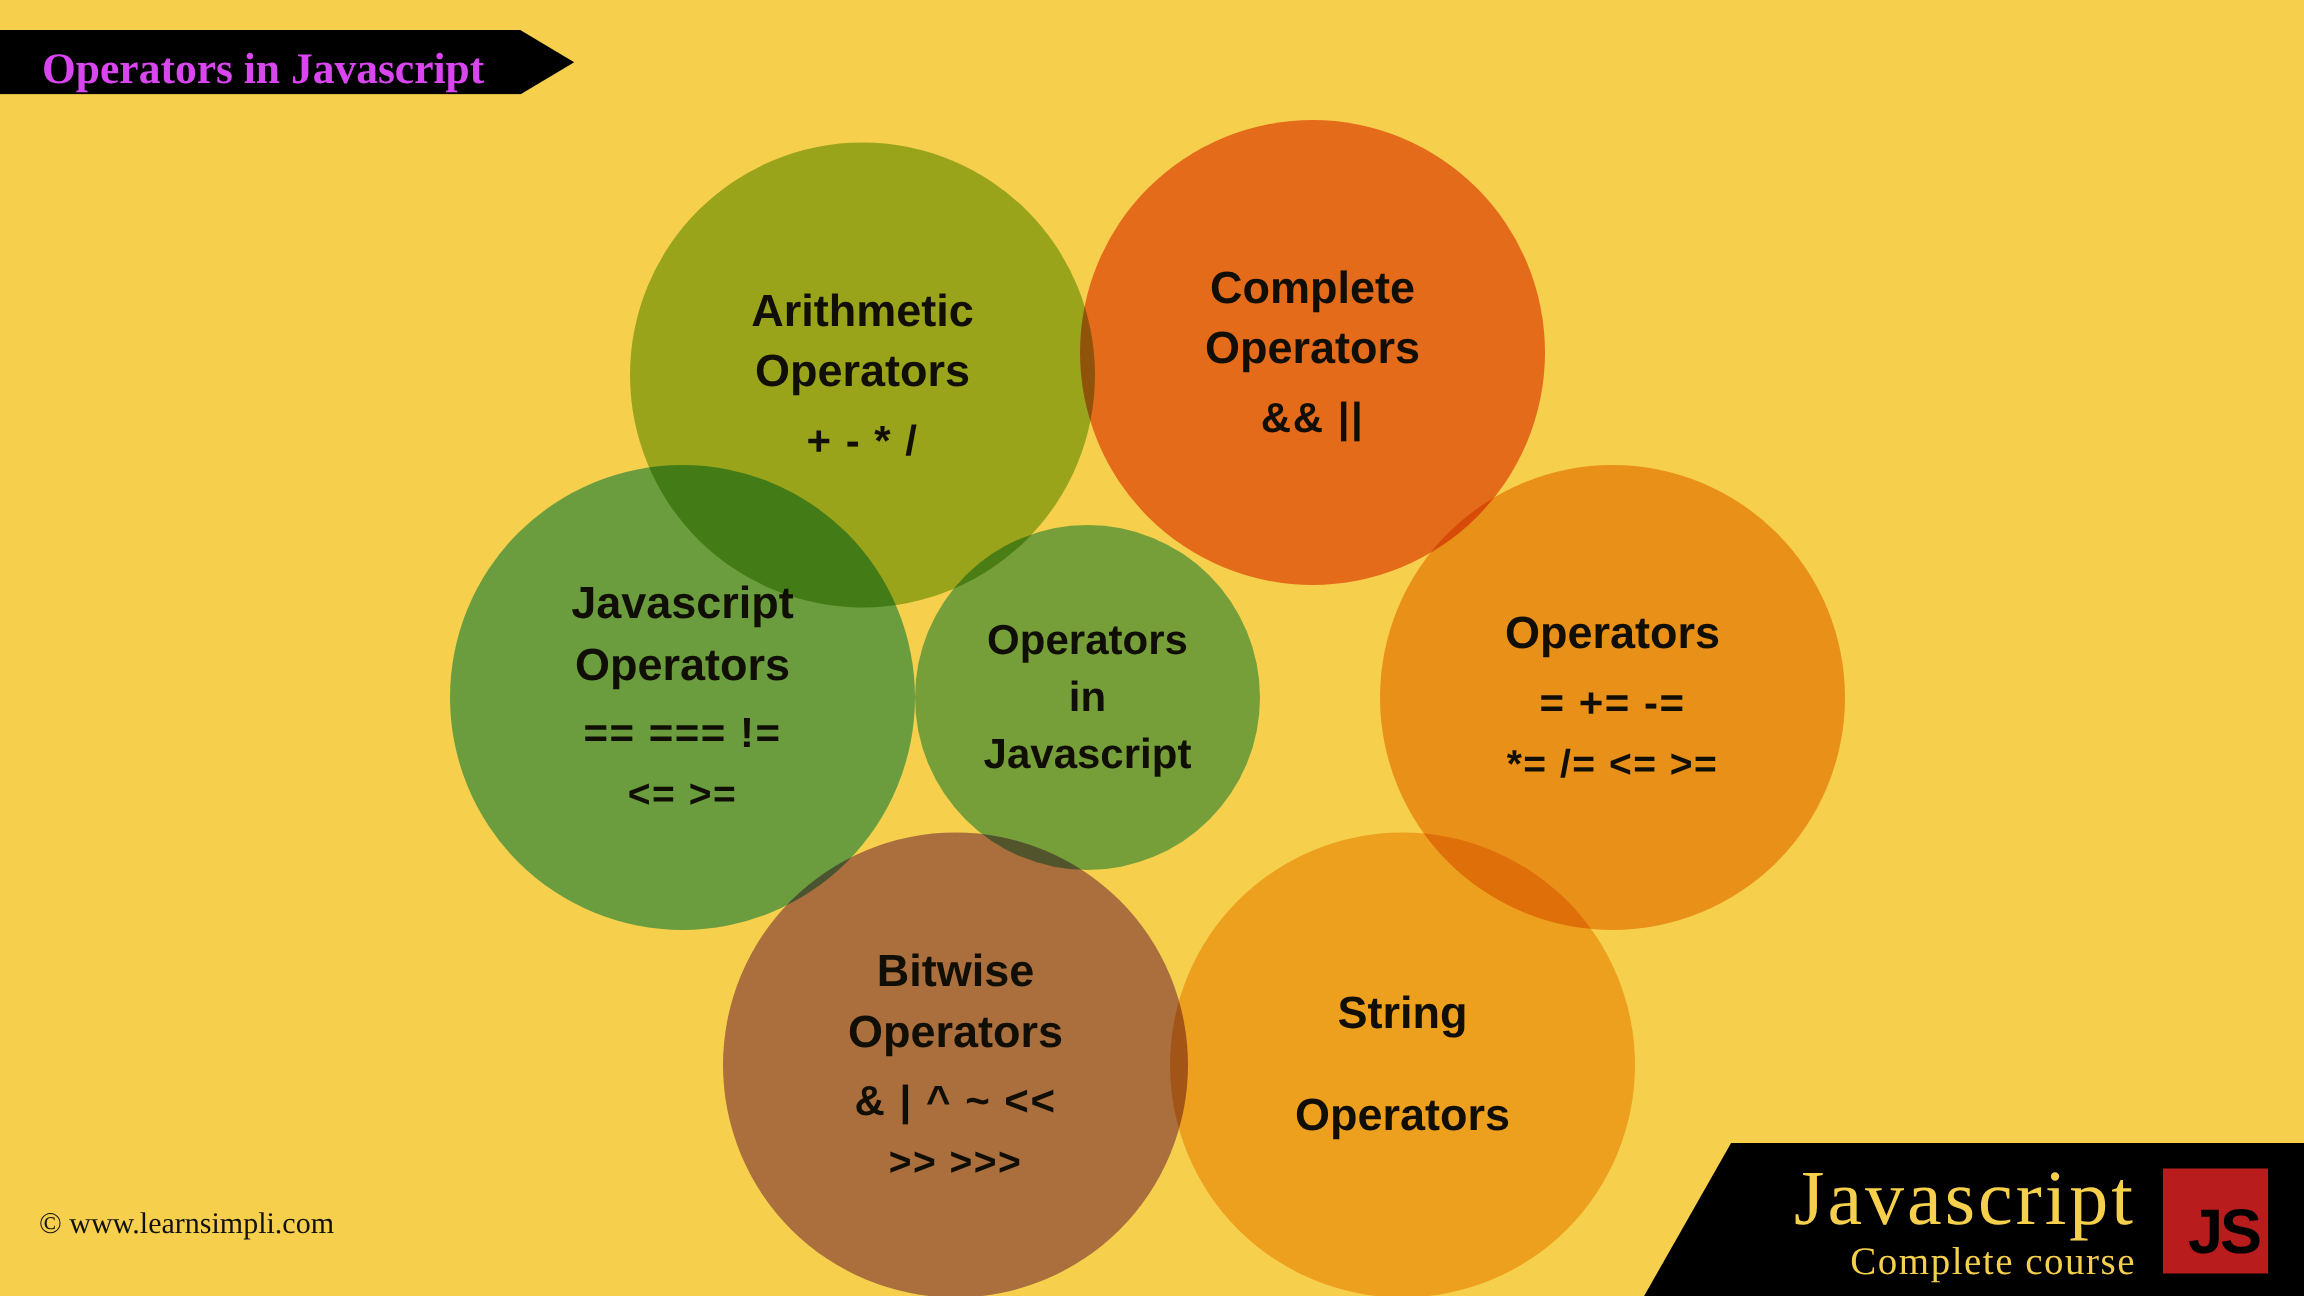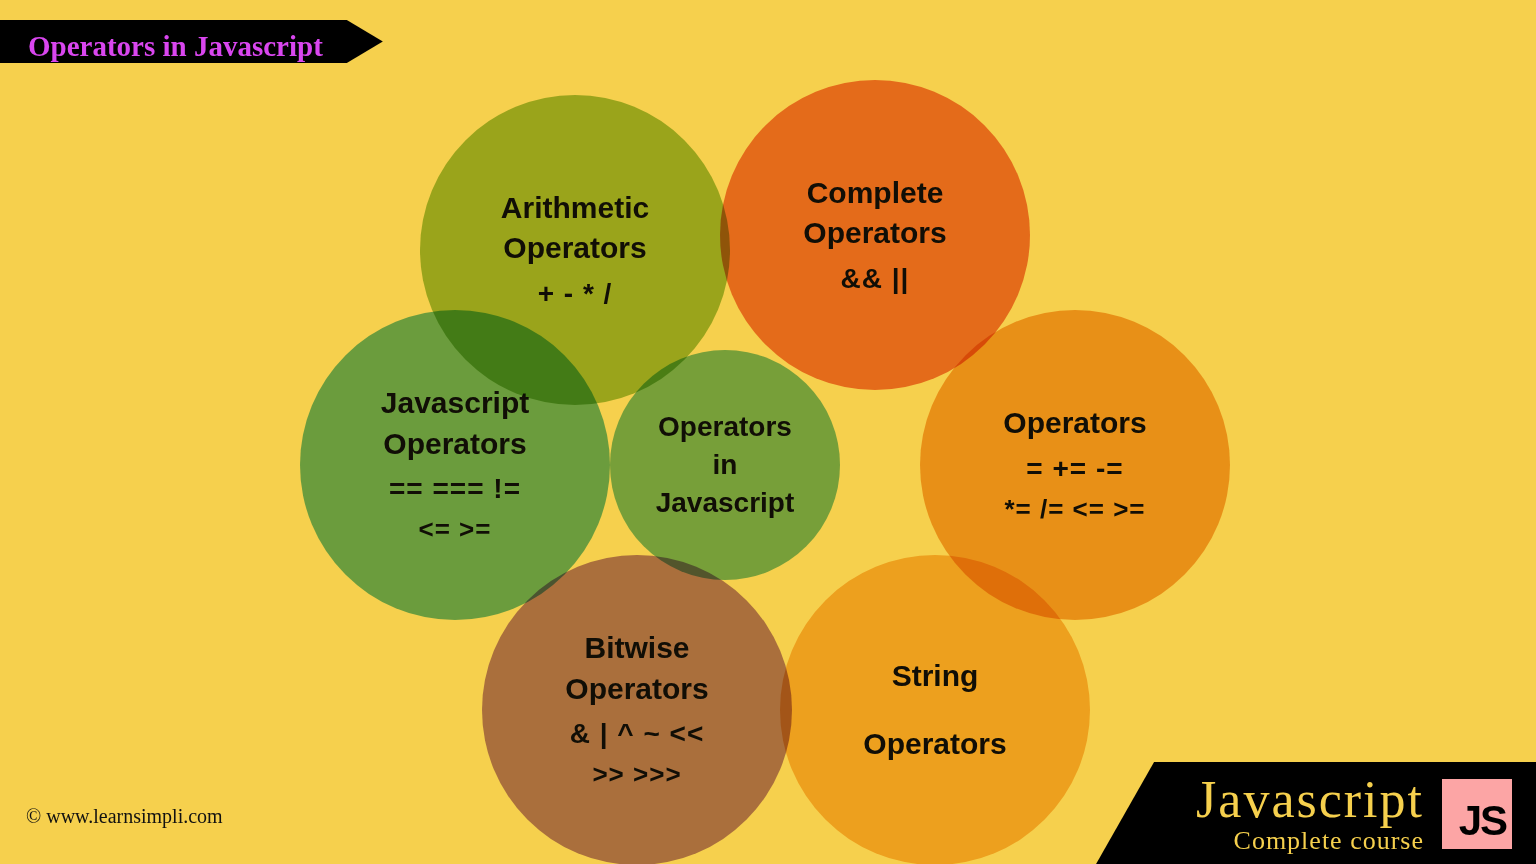--- a/index.html
+++ b/index.html
@@ -72,21 +72,21 @@
     display: flex;
     align-items: center;
     gap: 18px;
   }
   .footer-text { display: flex; flex-direction: column; align-items: flex-end; line-height: 1; }
   .footer-text .big { font-family: Georgia, serif; font-size: 52px; letter-spacing: 2px; }
   .footer-text .small { font-family: Georgia, serif; font-size: 26px; letter-spacing: 1px; margin-top: 2px; }
 
   .js-logo {
     width: 70px; height: 70px;
-    background: #fca5a5;
+    background: #b91c1c;
     position: relative;
     display: flex; align-items: flex-end; justify-content: flex-end;
     padding: 4px 6px;
     font-family: Arial, sans-serif;
     font-weight: 900;
     font-size: 42px;
     color: #000;
     letter-spacing: -2px;
   }
 </style>

